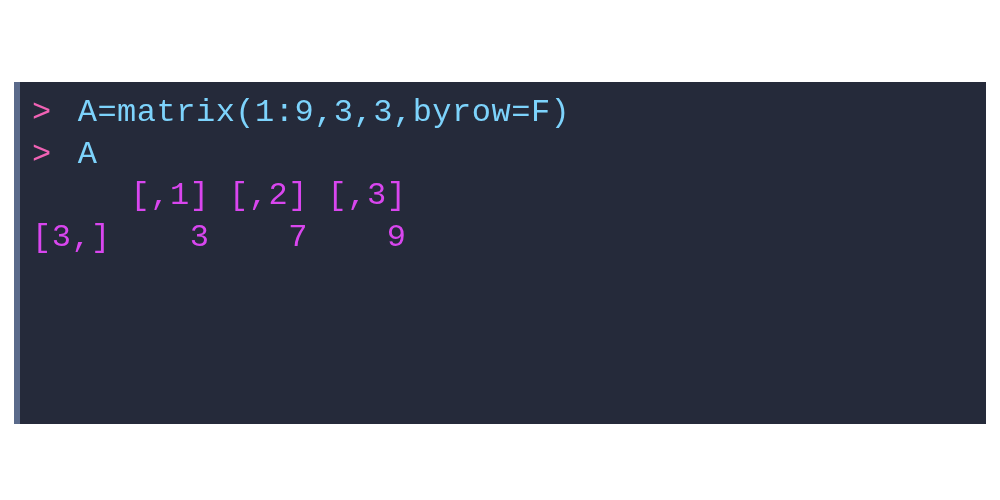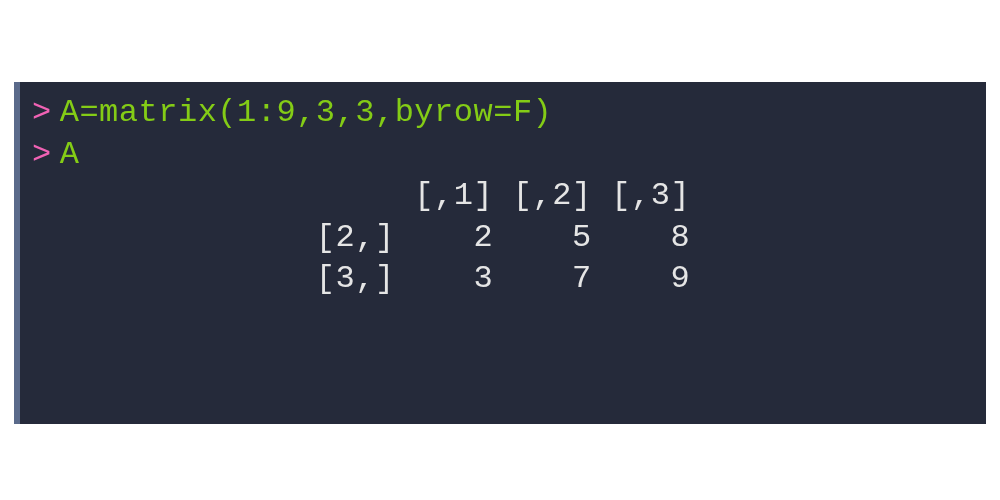--- a/index.html
+++ b/index.html
@@ -29,36 +29,35 @@
     }
     .prompt-line {
       display: flex;
       align-items: baseline;
     }
     .prompt {
       color: #f062b4;
       margin-right: 8px;
     }
     .command {
-      color: #84cc16;
+      color: #7dd3fc;
+      margin-left: 18px;
     }
     .output-line {
-      color: #e5e5e5;
+      color: #d946ef;
       white-space: pre;
-      text-align: center;
     }
   </style>
 </head>
 <body>
 
 <div class="console-wrapper">
   <div class="prompt-line">
     <span class="prompt">&gt;</span>
     <span class="command">A=matrix(1:9,3,3,byrow=F)</span>
   </div>
   <div class="prompt-line">
     <span class="prompt">&gt;</span>
     <span class="command">A</span>
   </div>
   <div class="output-line">     [,1] [,2] [,3]</div>
-  <div class="output-line">[2,]    2    5    8</div>
   <div class="output-line">[3,]    3    7    9</div>
 </div>
 
 </body></html>

